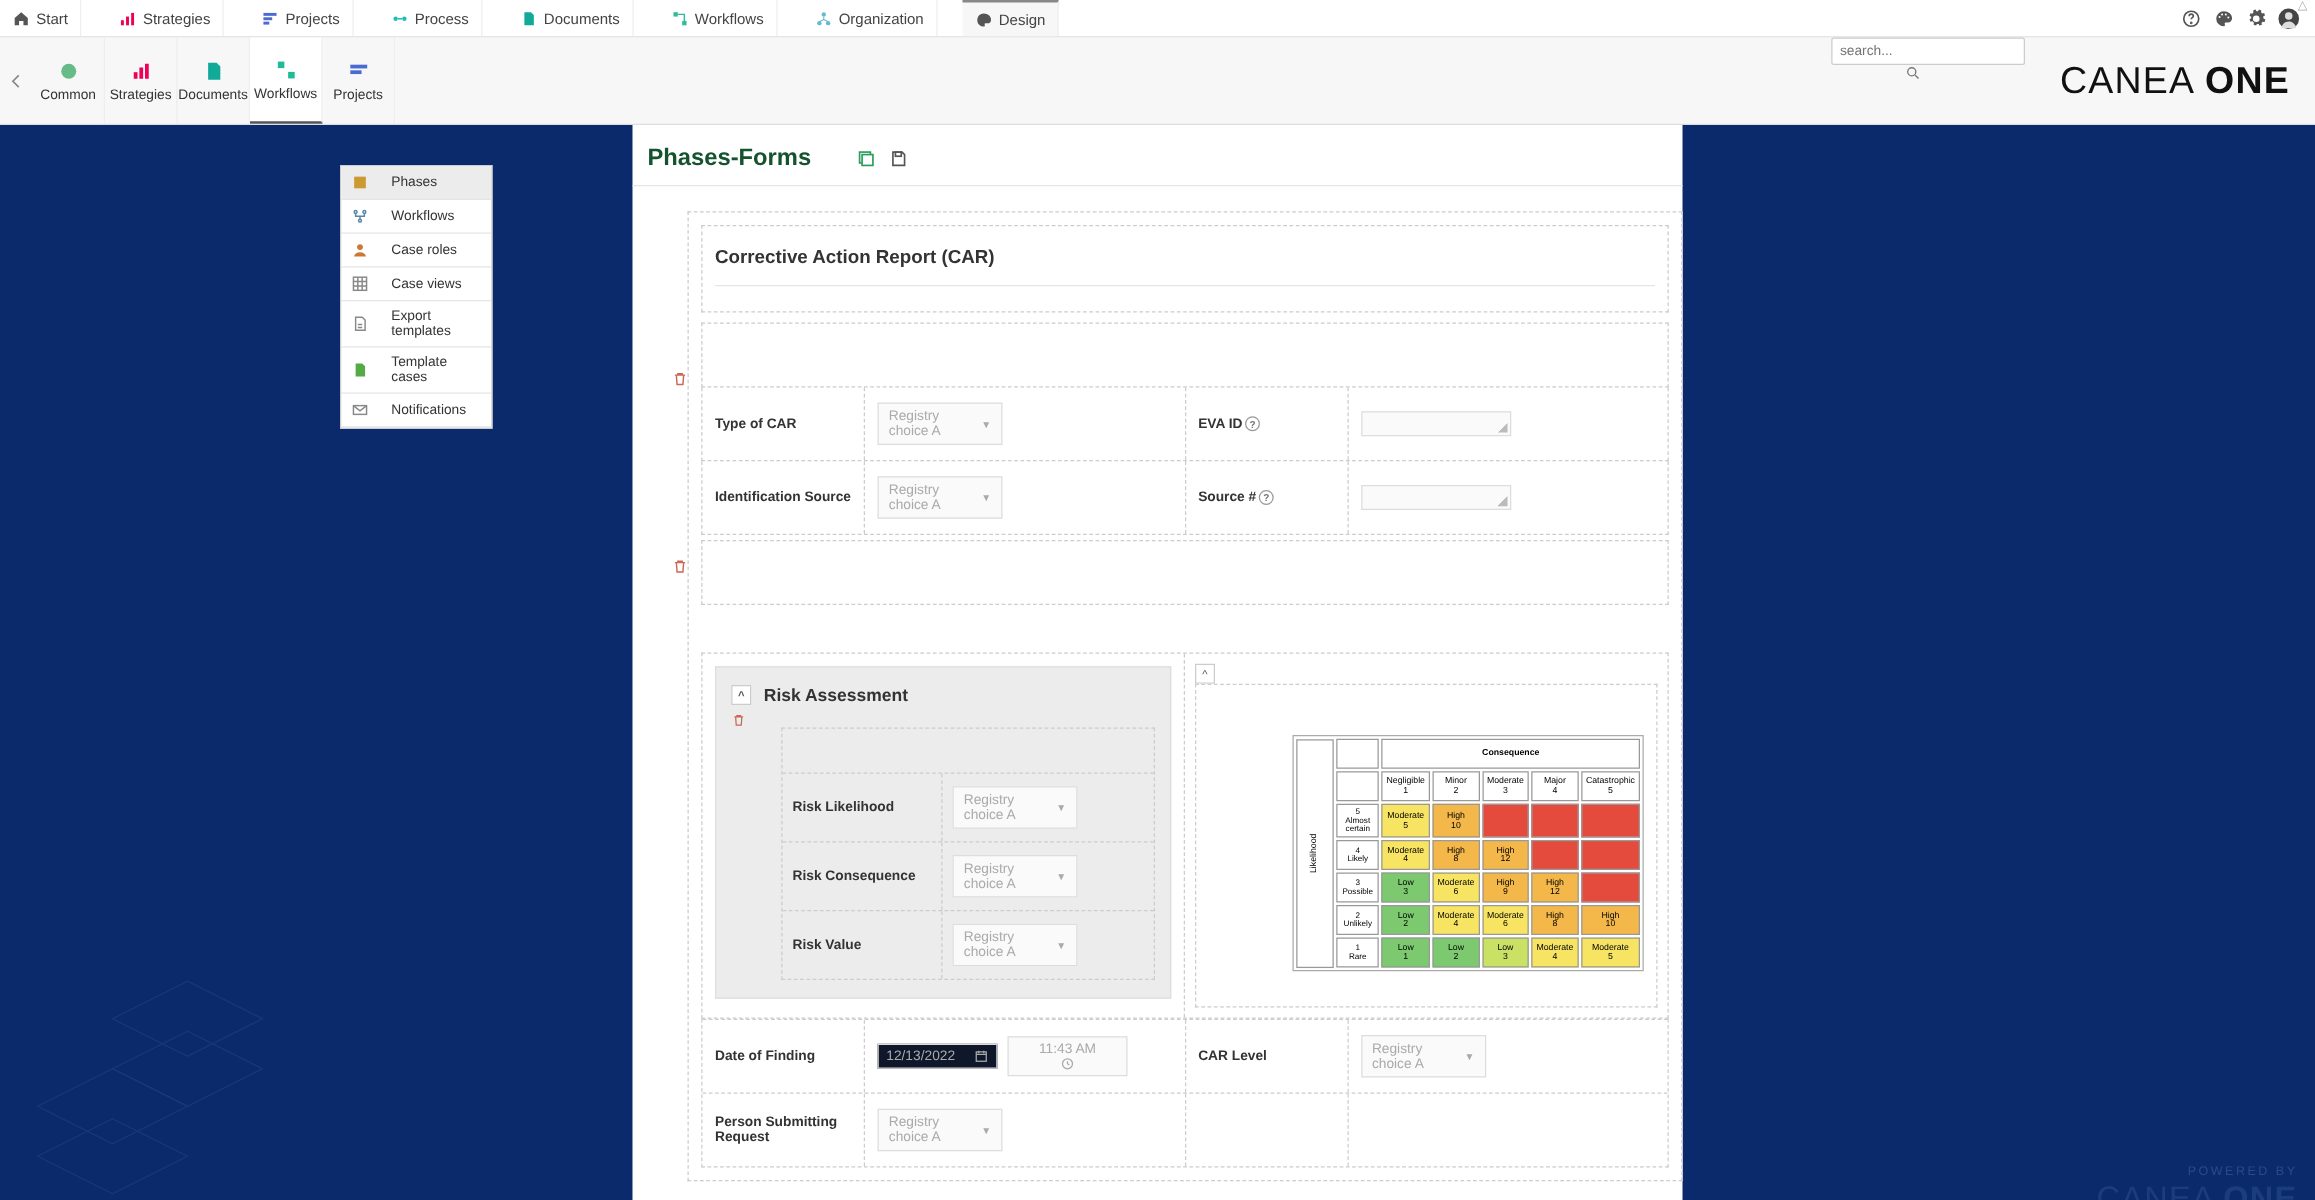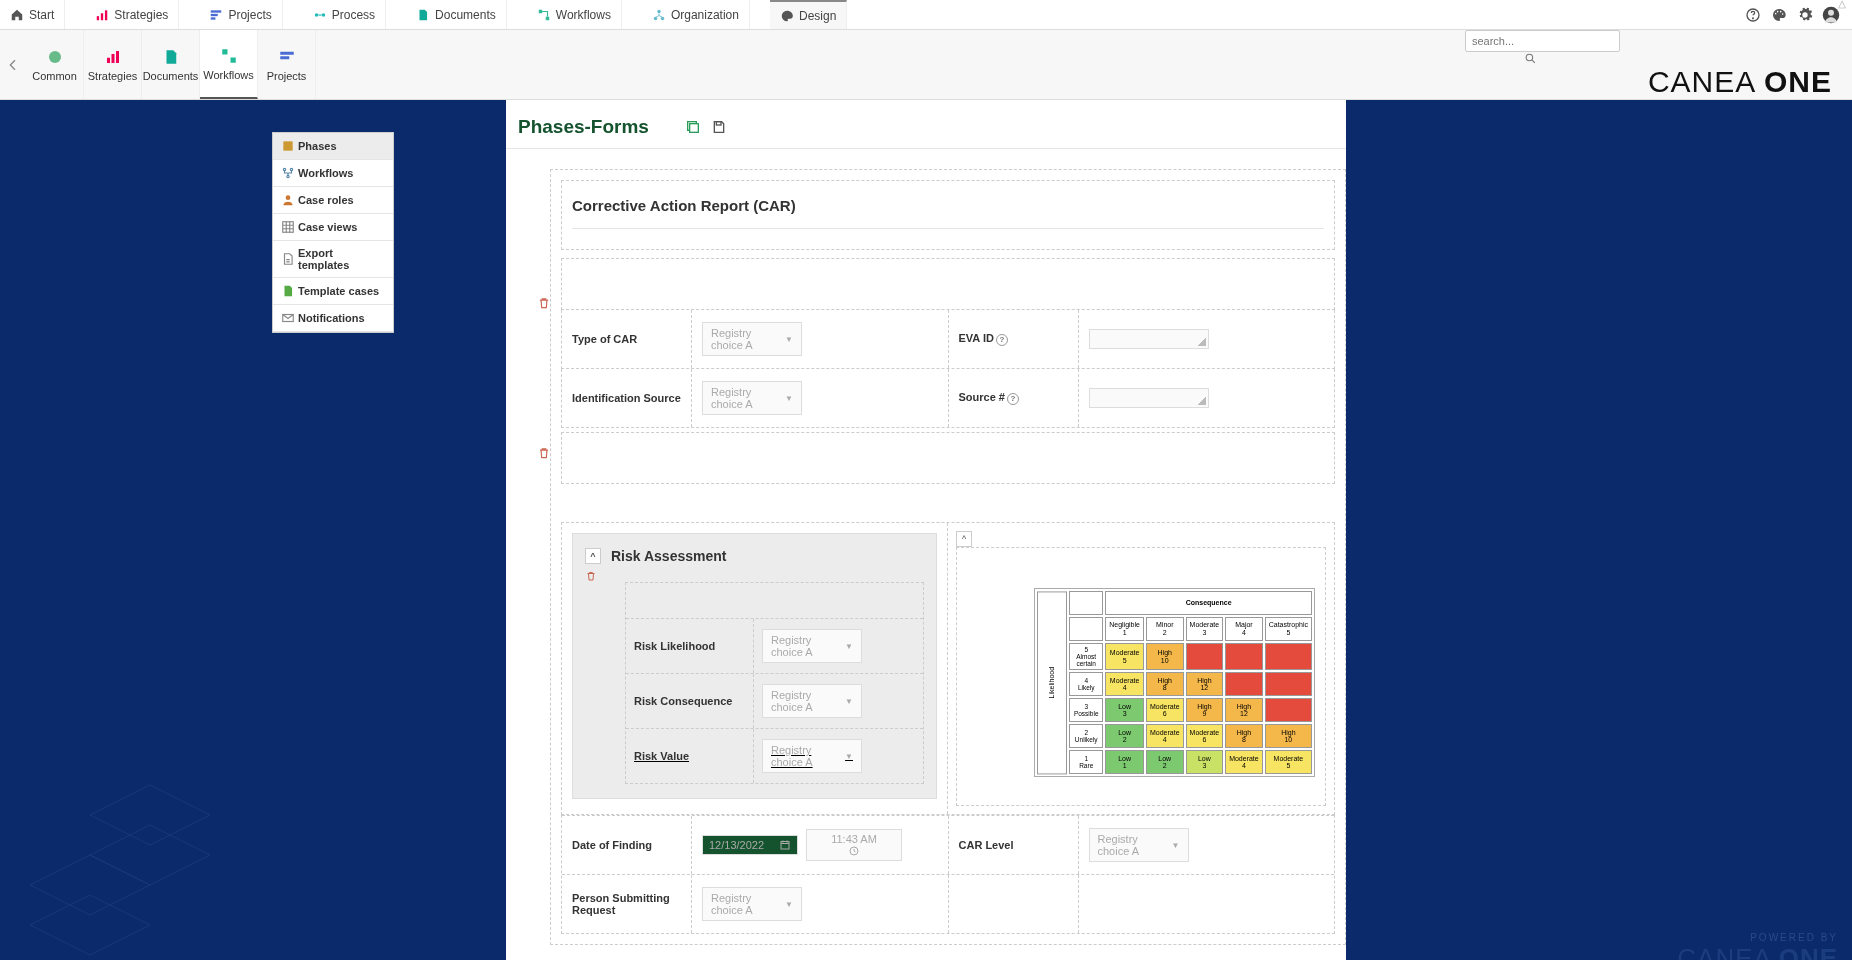--- a/index.html
+++ b/index.html
@@ -19,31 +19,31 @@
 
 .ribbon { height: 70px; background: #f7f7f7; border-bottom: 1px solid #ddd; display: flex; align-items: stretch; position: relative; }
 .back-arrow { width: 26px; display:flex; align-items:center; justify-content:center; color:#888; cursor:pointer; }
 .ribbon-items { display: flex; align-items: stretch; }
 .ribbon-item { width: 58px; display:flex; flex-direction:column; align-items:center; justify-content:center; gap:4px; font-size:11px; color:#333; cursor:pointer; border-right:1px solid #eee; }
 .ribbon-item.active { background:#fff; border-bottom:2px solid #555; }
 .ribbon-item .ricon { width:18px; height:18px; }
 .ribbon-search { margin-left:auto; display:flex; align-items:center; padding:0 18px;flex-direction:column; }
 .ribbon-search input { width: 155px; height:22px; font-size:11px; padding:2px 6px; border:1px solid #ccc; border-radius:2px; }
 .ribbon-search .sicon { width:16px; height:16px; margin-left:-20px; color:#777; }
-.brand { display:flex; align-items:flex-end; padding:0 20px 0 10px; }
+.brand { display:flex; align-items:center; padding:0 20px 0 10px; }
 .brand-text { font-size:30px; font-weight:400; letter-spacing:1px; color:#111; }
 .brand-text b { font-weight:800; }
 
 
 .workspace { background:#0b2a6b; min-height:860px; position:relative; display:flex; justify-content:center; padding-top:0; }
 .bg-deco { position:absolute; left:0; bottom:0; width:260px; height:300px; opacity:0.2; pointer-events:none; }
 
 
 .config-sidebar { position:absolute; left:272px; top:32px; width:122px; background:#fff; border:1px solid #ccc; }
-.config-sidebar .sitem { display:flex; align-items:center; gap:3px; padding:6px 8px; font-size:11px; color:#333; border-bottom:1px solid #e5e5e5; cursor:pointer;font-weight:bold; }
+.config-sidebar .sitem { display:flex; align-items:center; gap:18px; padding:6px 8px; font-size:11px; color:#333; border-bottom:1px solid #e5e5e5; cursor:pointer; }
 .config-sidebar .sitem.active { background:#ececec; }
 .config-sidebar .sicon2 { width:14px; height:14px; flex-shrink:0; }
 
 
 .main-panel { width:840px; margin-left:0; background:#fff; min-height:860px; position:relative; }
 .panel-head { padding:16px 0 10px 0; border-bottom:1px solid #e5e5e5; display:flex; align-items:center; gap:18px; }
 .panel-title { font-size:19px; font-weight:700; color:#14532d; padding-left:12px; }
 .head-actions { display:flex; gap:10px; margin-left:18px; }
 .head-actions .hicon { width:16px; height:16px; color:#2a7; cursor:pointer; }
 
@@ -72,21 +72,21 @@
 
 .risk-wrap { border:1px dashed #ccc; display:flex; margin-top:38px; }
 .risk-left { width:50%; border-right:1px dashed #ccc; padding:10px; }
 .risk-right { width:50%; padding:8px; }
 .collapse-btn { width:16px; height:16px; border:1px solid #ccc; display:flex; align-items:center; justify-content:center; font-size:9px; color:#555; cursor:pointer; background:#fff; }
 .risk-box { background:#ececec; border:1px solid #ddd; padding:14px 12px 14px 12px; position:relative; }
 .risk-title { font-size:14px; font-weight:700; color:#333; margin-bottom:6px; display:flex; align-items:center; gap:10px; }
 .risk-inner { margin-left:40px; border:1px dashed #ccc; background:#ececec; }
 .risk-head-empty { height:36px; border-bottom:1px dashed #ccc; }
 .risk-row { display:flex; border-bottom:1px dashed #ccc; }
-.risk-row:last-child { border-bottom:none;text-decoration:underline; }
+.risk-row:last-child { border-bottom:none; }
 .risk-row .rc { padding:10px 8px; border-right:1px dashed #ccc; display:flex; align-items:center; }
 .risk-row .rc:last-child { border-right:none; }
 .rc.lab { width:128px; }
 .rc.val { flex:1; }
 
 .matrix-wrap { background:#fff; border:1px dashed #ccc; padding:40px 10px 28px 10px; display:flex; justify-content:flex-end; }
 .matrix { border:1px solid #aaa; font-size:7px; text-align:center; background:#fff; }
 .matrix td, .matrix th { border:1px solid #999; padding:2px 3px; width:30px; height:24px; vertical-align:middle; line-height:1.1; }
 .matrix th { background:#fff; font-weight:400; }
 .matrix .hdr { font-weight:700; font-size:7px; }
@@ -97,21 +97,21 @@
 .c-red { background:#e54b3c; color:#fff; }
 .matrix .rowlab { font-size:6.5px; width:34px; }
 .matrix .axlab { writing-mode:vertical-rl; transform:rotate(180deg); font-size:7px; }
 
 .bottom-rows { border:1px dashed #ccc; border-top:none; }
 .brow { display:flex; border-top:1px dashed #ccc; }
 .brow .bc { padding:12px 10px; border-right:1px dashed #ccc; display:flex; align-items:center; gap:8px; }
 .brow .bc:last-child { border-right:none; }
 .bc.lab2 { width:130px; }
 .bc.val2 { flex:1; }
-.date-fake { border:1px solid #ddd; background:#14532d; padding:3px 6px; font-size:11px; color:#aaa; width:96px; display:flex; justify-content:space-between; align-items:center; }
+.date-fake { border:1px solid #ddd; background:#0f172a; padding:3px 6px; font-size:11px; color:#aaa; width:96px; display:flex; justify-content:space-between; align-items:center; }
 .time-fake { border:1px solid #ddd; background:#fafafa; padding:3px 6px; font-size:11px; color:#aaa; width:96px; display:flex; justify-content:space-between; align-items:center;flex-direction:column; }
 .date-fake .cicon, .time-fake .cicon { width:12px; height:12px; color:#aaa; }
 
 
 .footer { position:absolute; right:14px; bottom:8px; text-align:right; color:#3c5fa8; }
 .footer .pby { font-size:10px; letter-spacing:2px; opacity:0.6; }
 .footer .flogo { font-size:26px; font-weight:400; opacity:0.35; letter-spacing:1px; }
 .footer .flogo b { font-weight:800; }
 .footer .ver { font-size:10px; color:#6fa0ff; text-decoration:underline; margin-top:-8px;font-weight:bold; }
 

